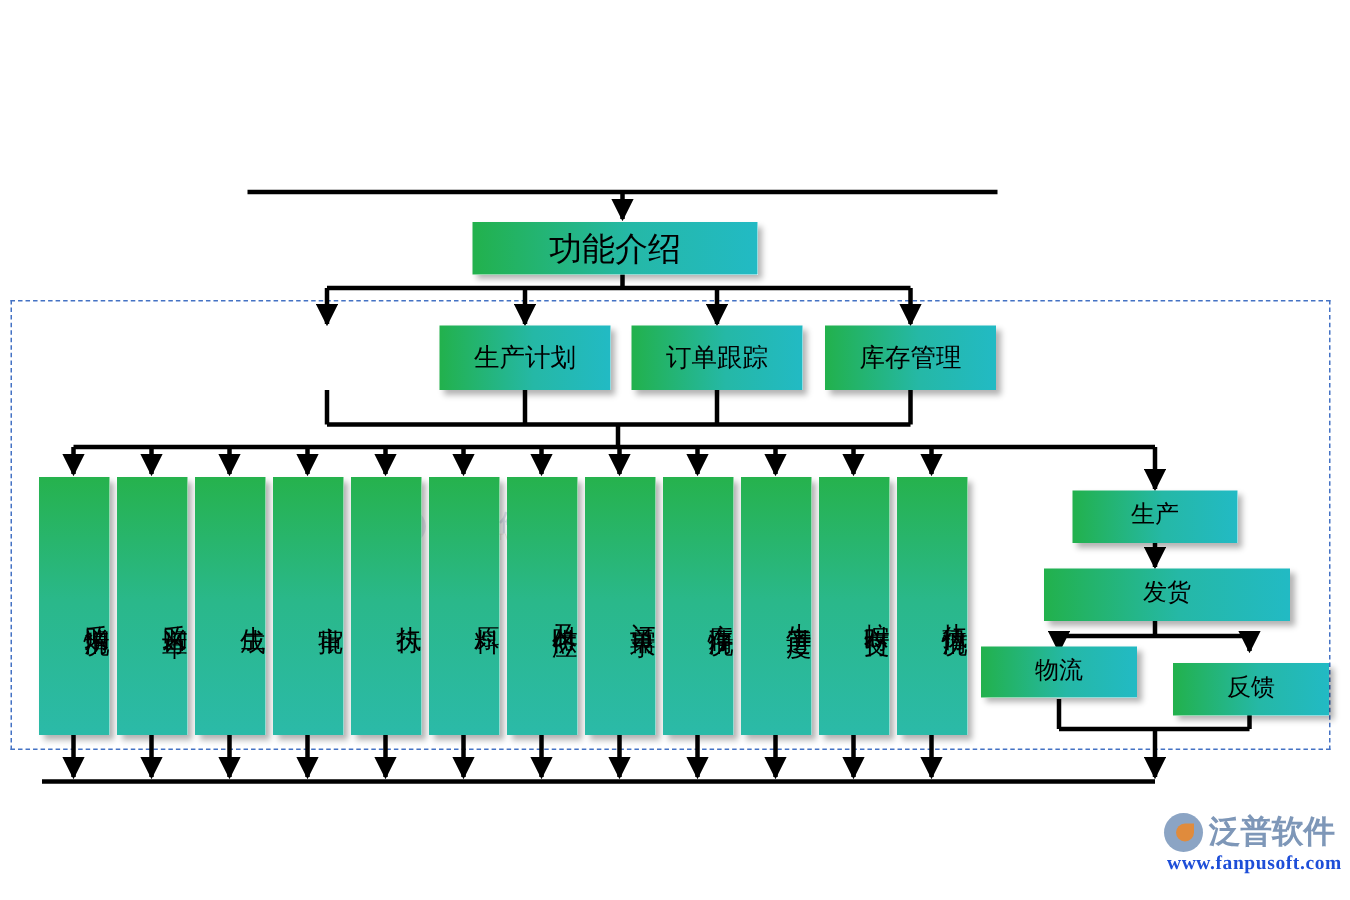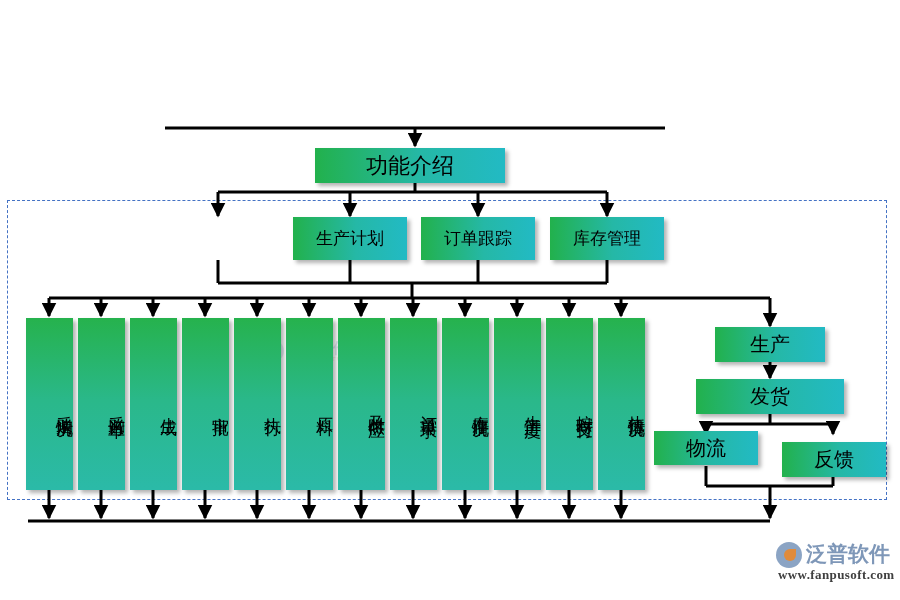--- a/index.html
+++ b/index.html
@@ -113,21 +113,21 @@
     text-align: center;
     line-height: 1.05;
   }
   .node.root {
     font-size: 22px;
   }
   .node.lvl2 {
     font-size: 17px;
   }
   .node.side {
-    font-size: 20px;
+    font-size: 16px;
   }
   
   .node.leaf {
     background-image: linear-gradient(to bottom, #26b24d 0%, #2ab88a 48%, #2bbaa8 100%);
     writing-mode: vertical-rl;
     text-orientation: upright;
     font-size: 17px;
     letter-spacing: 2px;
     padding-top: 4px;
     align-items: flex-start;
@@ -170,21 +170,21 @@
     color: #7e97b8;
     white-space: nowrap;
   }
   #logo .logo-url {
     position: absolute;
     left: 2px;
     top: 27px;
     font-family: "Liberation Serif", "DejaVu Serif", serif;
     font-size: 13px;
     font-weight: bold;
-    color: #404040;
+    color: #1d4ed8;
     letter-spacing: 0.4px;
     white-space: nowrap;
   }
 </style>
 </head>
 <body>
 
 <div id="page">
 
 
@@ -279,21 +279,21 @@
   <div class="node leaf" style="left:234px; top:318px; width:47px; height:172px;">执行</div>
   <div class="node leaf" style="left:286px; top:318px; width:47px; height:172px;">原料</div>
   <div class="node leaf" style="left:338px; top:318px; width:47px; height:172px;">及时供应</div>
   <div class="node leaf" style="left:390px; top:318px; width:47px; height:172px;">订单需求</div>
   <div class="node leaf" style="left:442px; top:318px; width:47px; height:172px;">库存情况</div>
   <div class="node leaf" style="left:494px; top:318px; width:47px; height:172px;">生产进度</div>
   <div class="node leaf" style="left:546px; top:318px; width:47px; height:172px;">按时交付</div>
   <div class="node leaf" style="left:598px; top:318px; width:47px; height:172px;">执行情况</div>
 
   <div class="node side" style="left:715px; top:327px; width:110px; height:35px;">生产</div>
-  <div class="node side" style="left:696px; top:379px; width:148px; height:35px;">发货</div>
+  <div class="node side" style="left:696px; top:379px; width:164px; height:35px;">发货</div>
   <div class="node side" style="left:654px; top:431px; width:104px; height:34px;">物流</div>
   <div class="node side" style="left:782px; top:442px; width:104px; height:35px;">反馈</div>
 
   <div id="logo">
     <span class="logo-mark"></span>
     <span class="logo-name">泛普软件</span>
     <span class="logo-url">www.fanpusoft.com</span>
   </div>
 
 </div>

